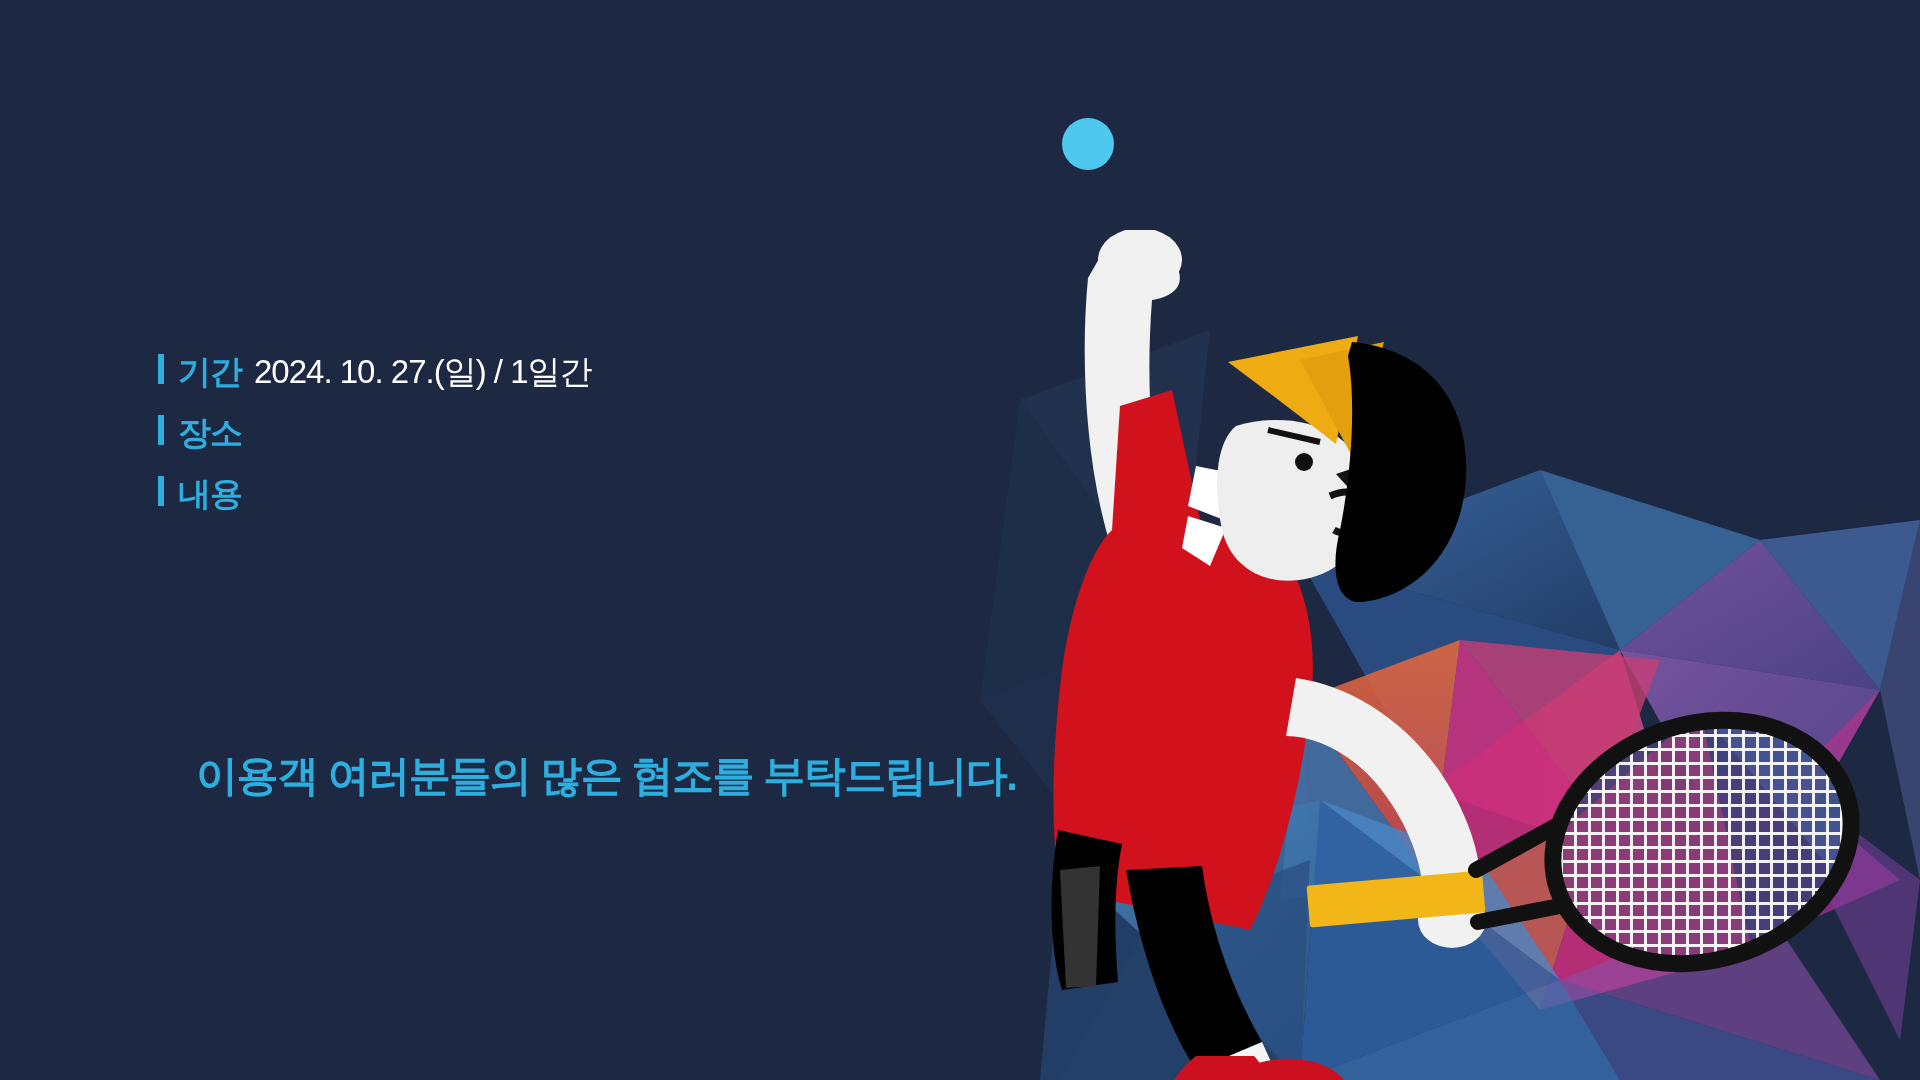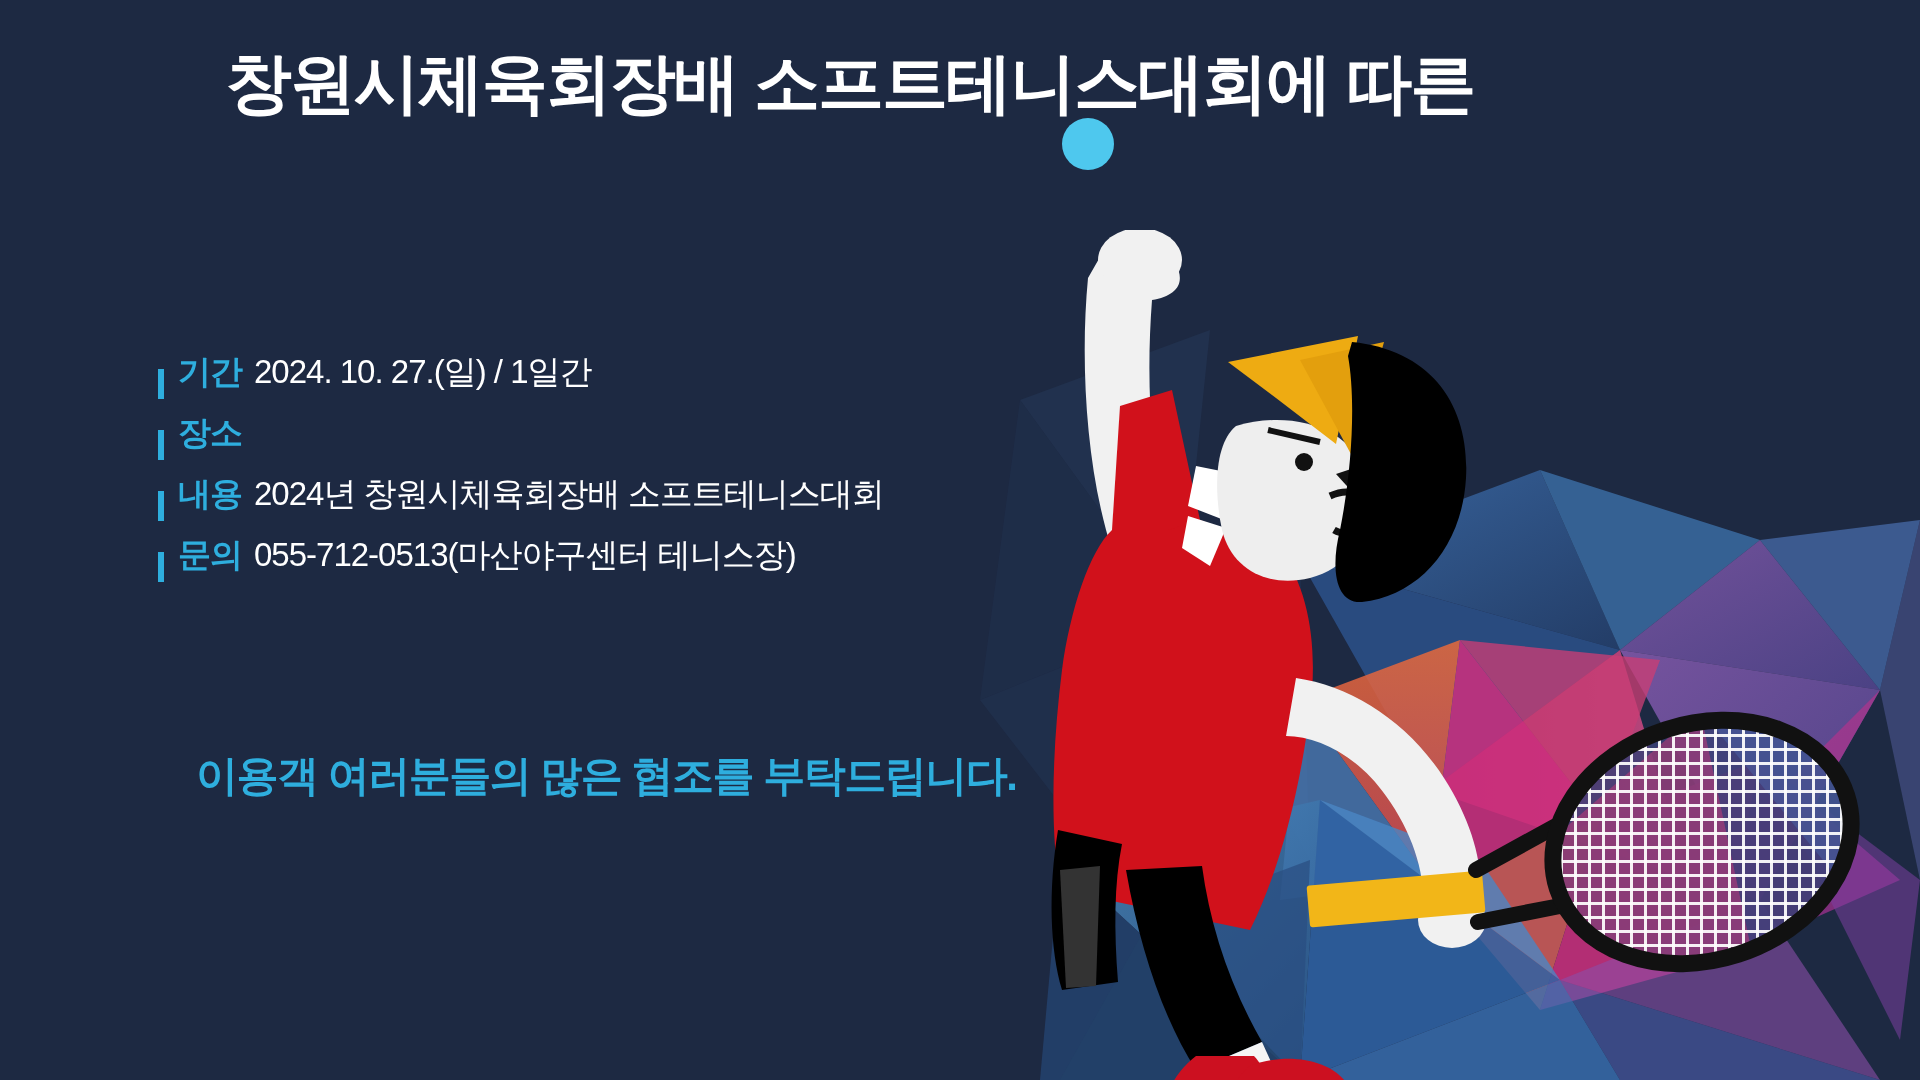--- a/index.html
+++ b/index.html
@@ -60,21 +60,21 @@
   }
 
   
   .info-list {
     position:absolute;
     left:158px; top:350px;
     z-index:6;
   }
   .info-row {
     display:flex;
-    align-items:flex-end;
+    align-items:flex-start;
     margin-bottom:16px;
     white-space:nowrap;
   }
   .info-bar {
     display:inline-block;
     width:6px; height:30px;
     background:#2eaede;
     margin-right:14px;
     transform:translateY(4px);
   }
@@ -180,21 +180,20 @@
     <polygon points="1560,980 1880,1080 1620,1080" fill="#4f5fb0" opacity="0.6"></polygon>
     <polygon points="1760,760 1920,880 1900,1040" fill="#7a40a0" opacity="0.55"></polygon>
     <polygon points="1880,690 1920,520 1920,880" fill="#55609f" opacity="0.5"></polygon>
     <polygon points="1150,920 1310,860 1300,1080" fill="#2a4d80" opacity="0.7"></polygon>
     <polygon points="1150,920 1300,1080 1060,1080" fill="#234168" opacity="0.75"></polygon>
   </svg>
 
   <div class="tennis-ball"></div>
 
   <div class="headline-block">
-    <div class="head-line1">창원시체육회장배 소프트테니스대회에 따른</div>
   </div>
 
   <svg id="player" viewBox="0 0 940 850">
 
     <path d="M104 20 C130 10 166 14 176 34 C186 54 176 66 152 70
              C146 150 150 230 168 300 L112 320 C86 240 80 132 88 48 Z" fill="#f1f1f1"></path>
 
     <ellipse cx="140" cy="30" rx="42" ry="32" fill="#f1f1f1"></ellipse>
 
     <path d="M112 300 C90 320 70 380 62 440 C52 520 50 600 60 660
@@ -272,27 +271,21 @@
     </div>
 
     <div class="info-row">
       <span class="info-bar"></span>
       <span class="info-label">장소</span>
     </div>
 
     <div class="info-row">
       <span class="info-bar"></span>
       <span class="info-label">내용</span>
-      <span class="info-value">2024년 창원시체육회장배 소프트테니스대회</span>
     </div>
 
 
-    <div class="info-row">
-      <span class="info-bar"></span>
-      <span class="info-label">문의</span>
-      <span class="info-value">055-712-0513(마산야구센터 테니스장)</span>
-    </div>
 
   </div>
 
   <div class="footer-note">이용객 여러분들의 많은 협조를 부탁드립니다.</div>
 
 </div>
 
 </body></html>

